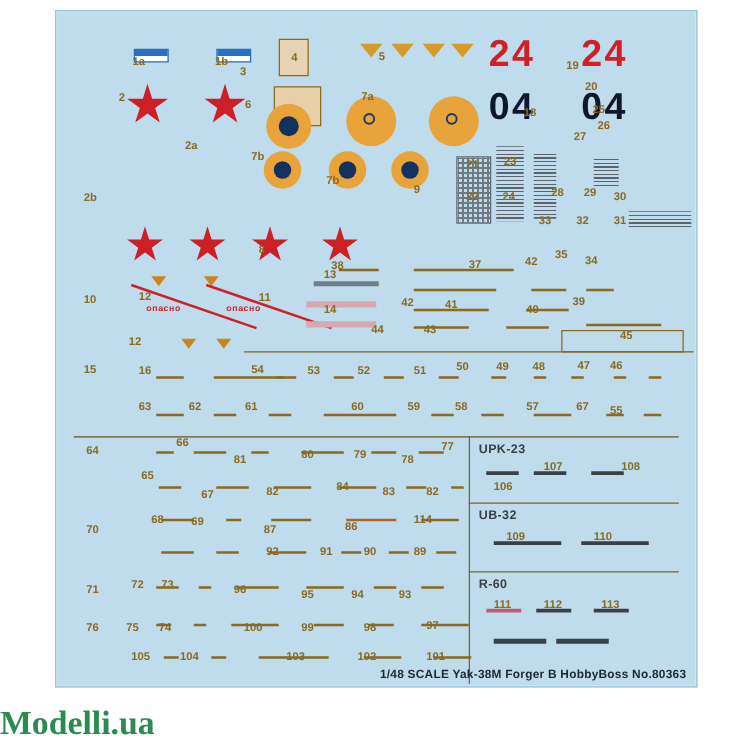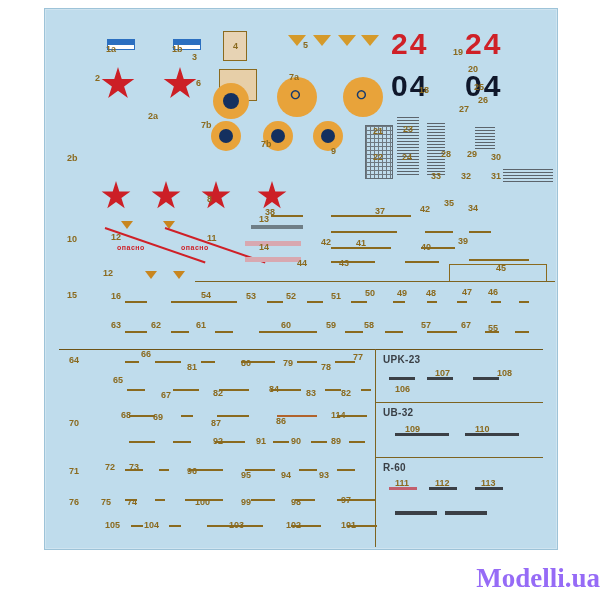--- a/index.html
+++ b/index.html
@@ -124,22 +124,22 @@
     right:8px;bottom:4px;
     color:#1c2733;
     font-size:9.5px;
     font-weight:700;
     letter-spacing:.2px;
     font-family:"Liberation Sans", sans-serif;
   }
   .watermark{
     position:absolute;
     left:0;right:0;bottom:6px;
-    text-align:right;
-    color:#8b5cf6;
+    text-align:left;
+    color:#15803d;
     font-size:27px;
     font-weight:700;
     font-family:"Liberation Serif", serif;
     opacity:.9;
   }
   .stencilblock{
     position:absolute;
     background:
       repeating-linear-gradient(to bottom, #4a4f55 0 1px, transparent 1px 3px);
     opacity:.85;
@@ -446,15 +446,16 @@
       <div class="num" style="left: 196px; top: 489px;">99</div>
       <div class="num" style="left: 234px; top: 489px; margin-left: 12px;">98</div>
       <div class="num" style="left: 296px; top: 487px;">97</div>
       <div class="num" style="left: 60px; top: 512px;">105</div>
       <div class="num" style="left: 99px; top: 512px;">104</div>
       <div class="num" style="left: 184px; top: 512px;">103</div>
       <div class="num" style="left: 241px; top: 512px; text-align: center;">102</div>
       <div class="num" style="left: 296px; top: 512px;">101</div>
     </div>
 
+  <div class="footer">1/48 SCALE  Yak-38M Forger B HobbyBoss  No.80363</div>
 </div>
 
 <div class="watermark">Modelli.ua</div>
 
 </body></html>

